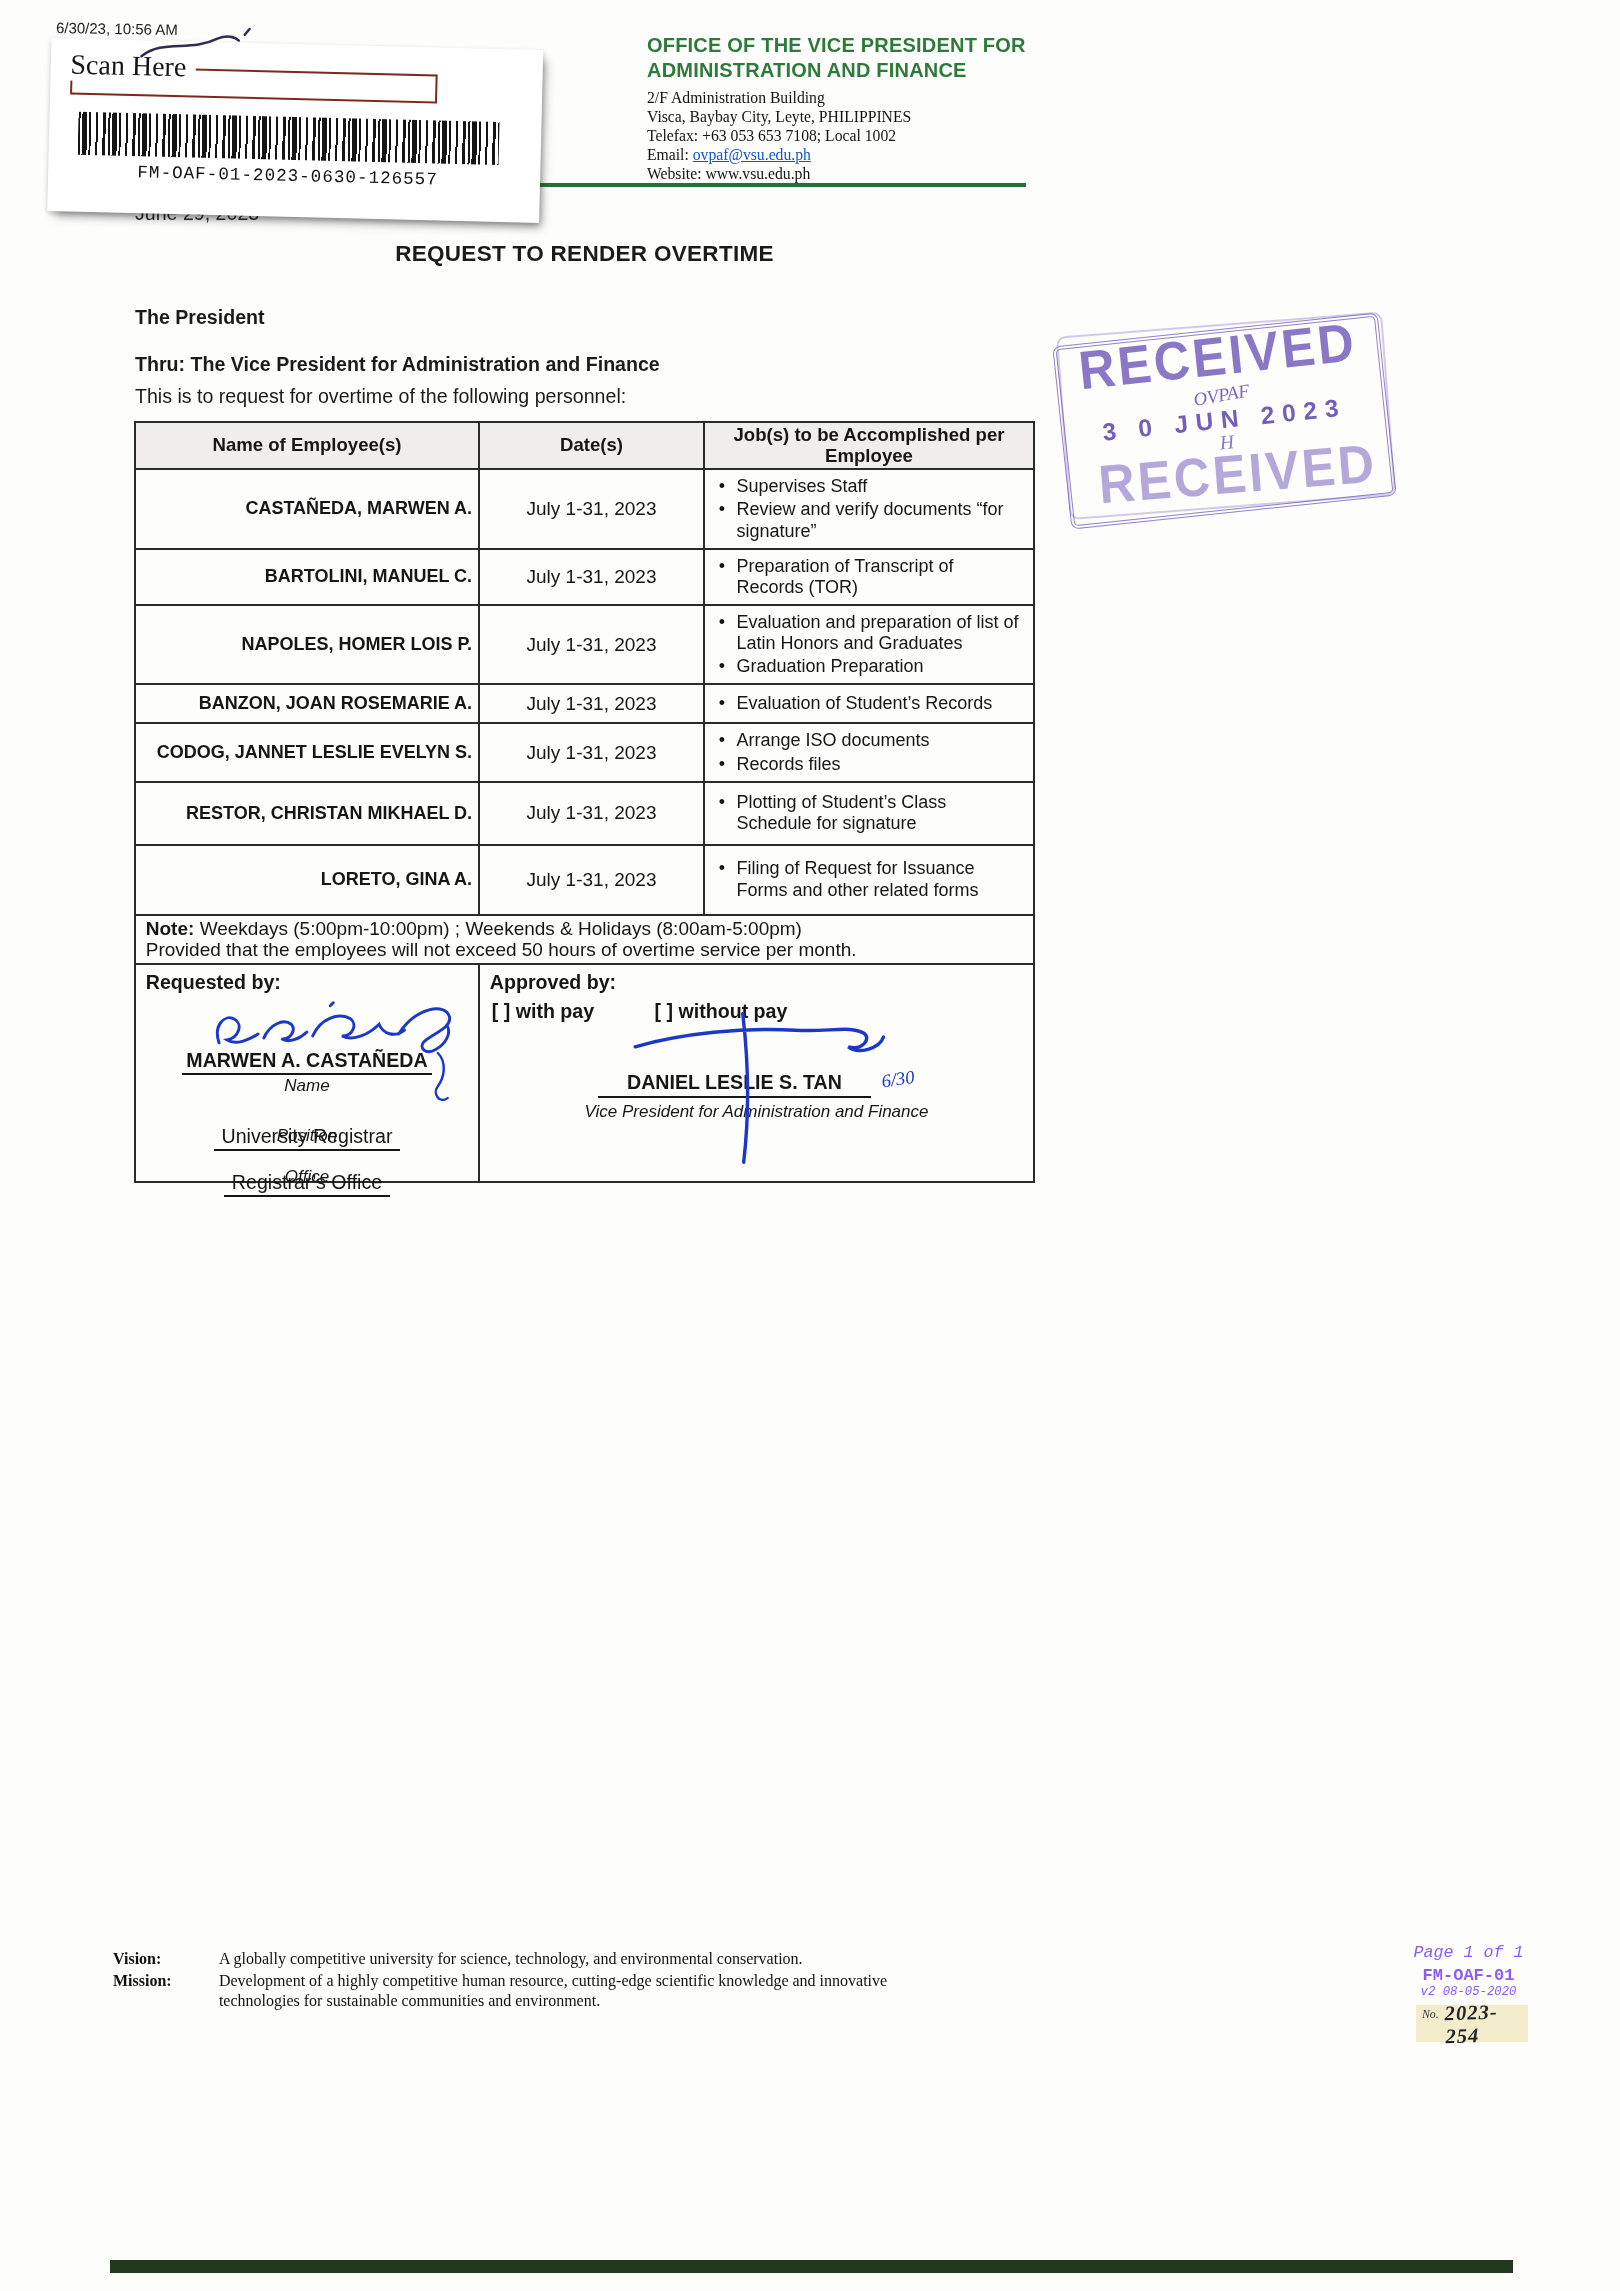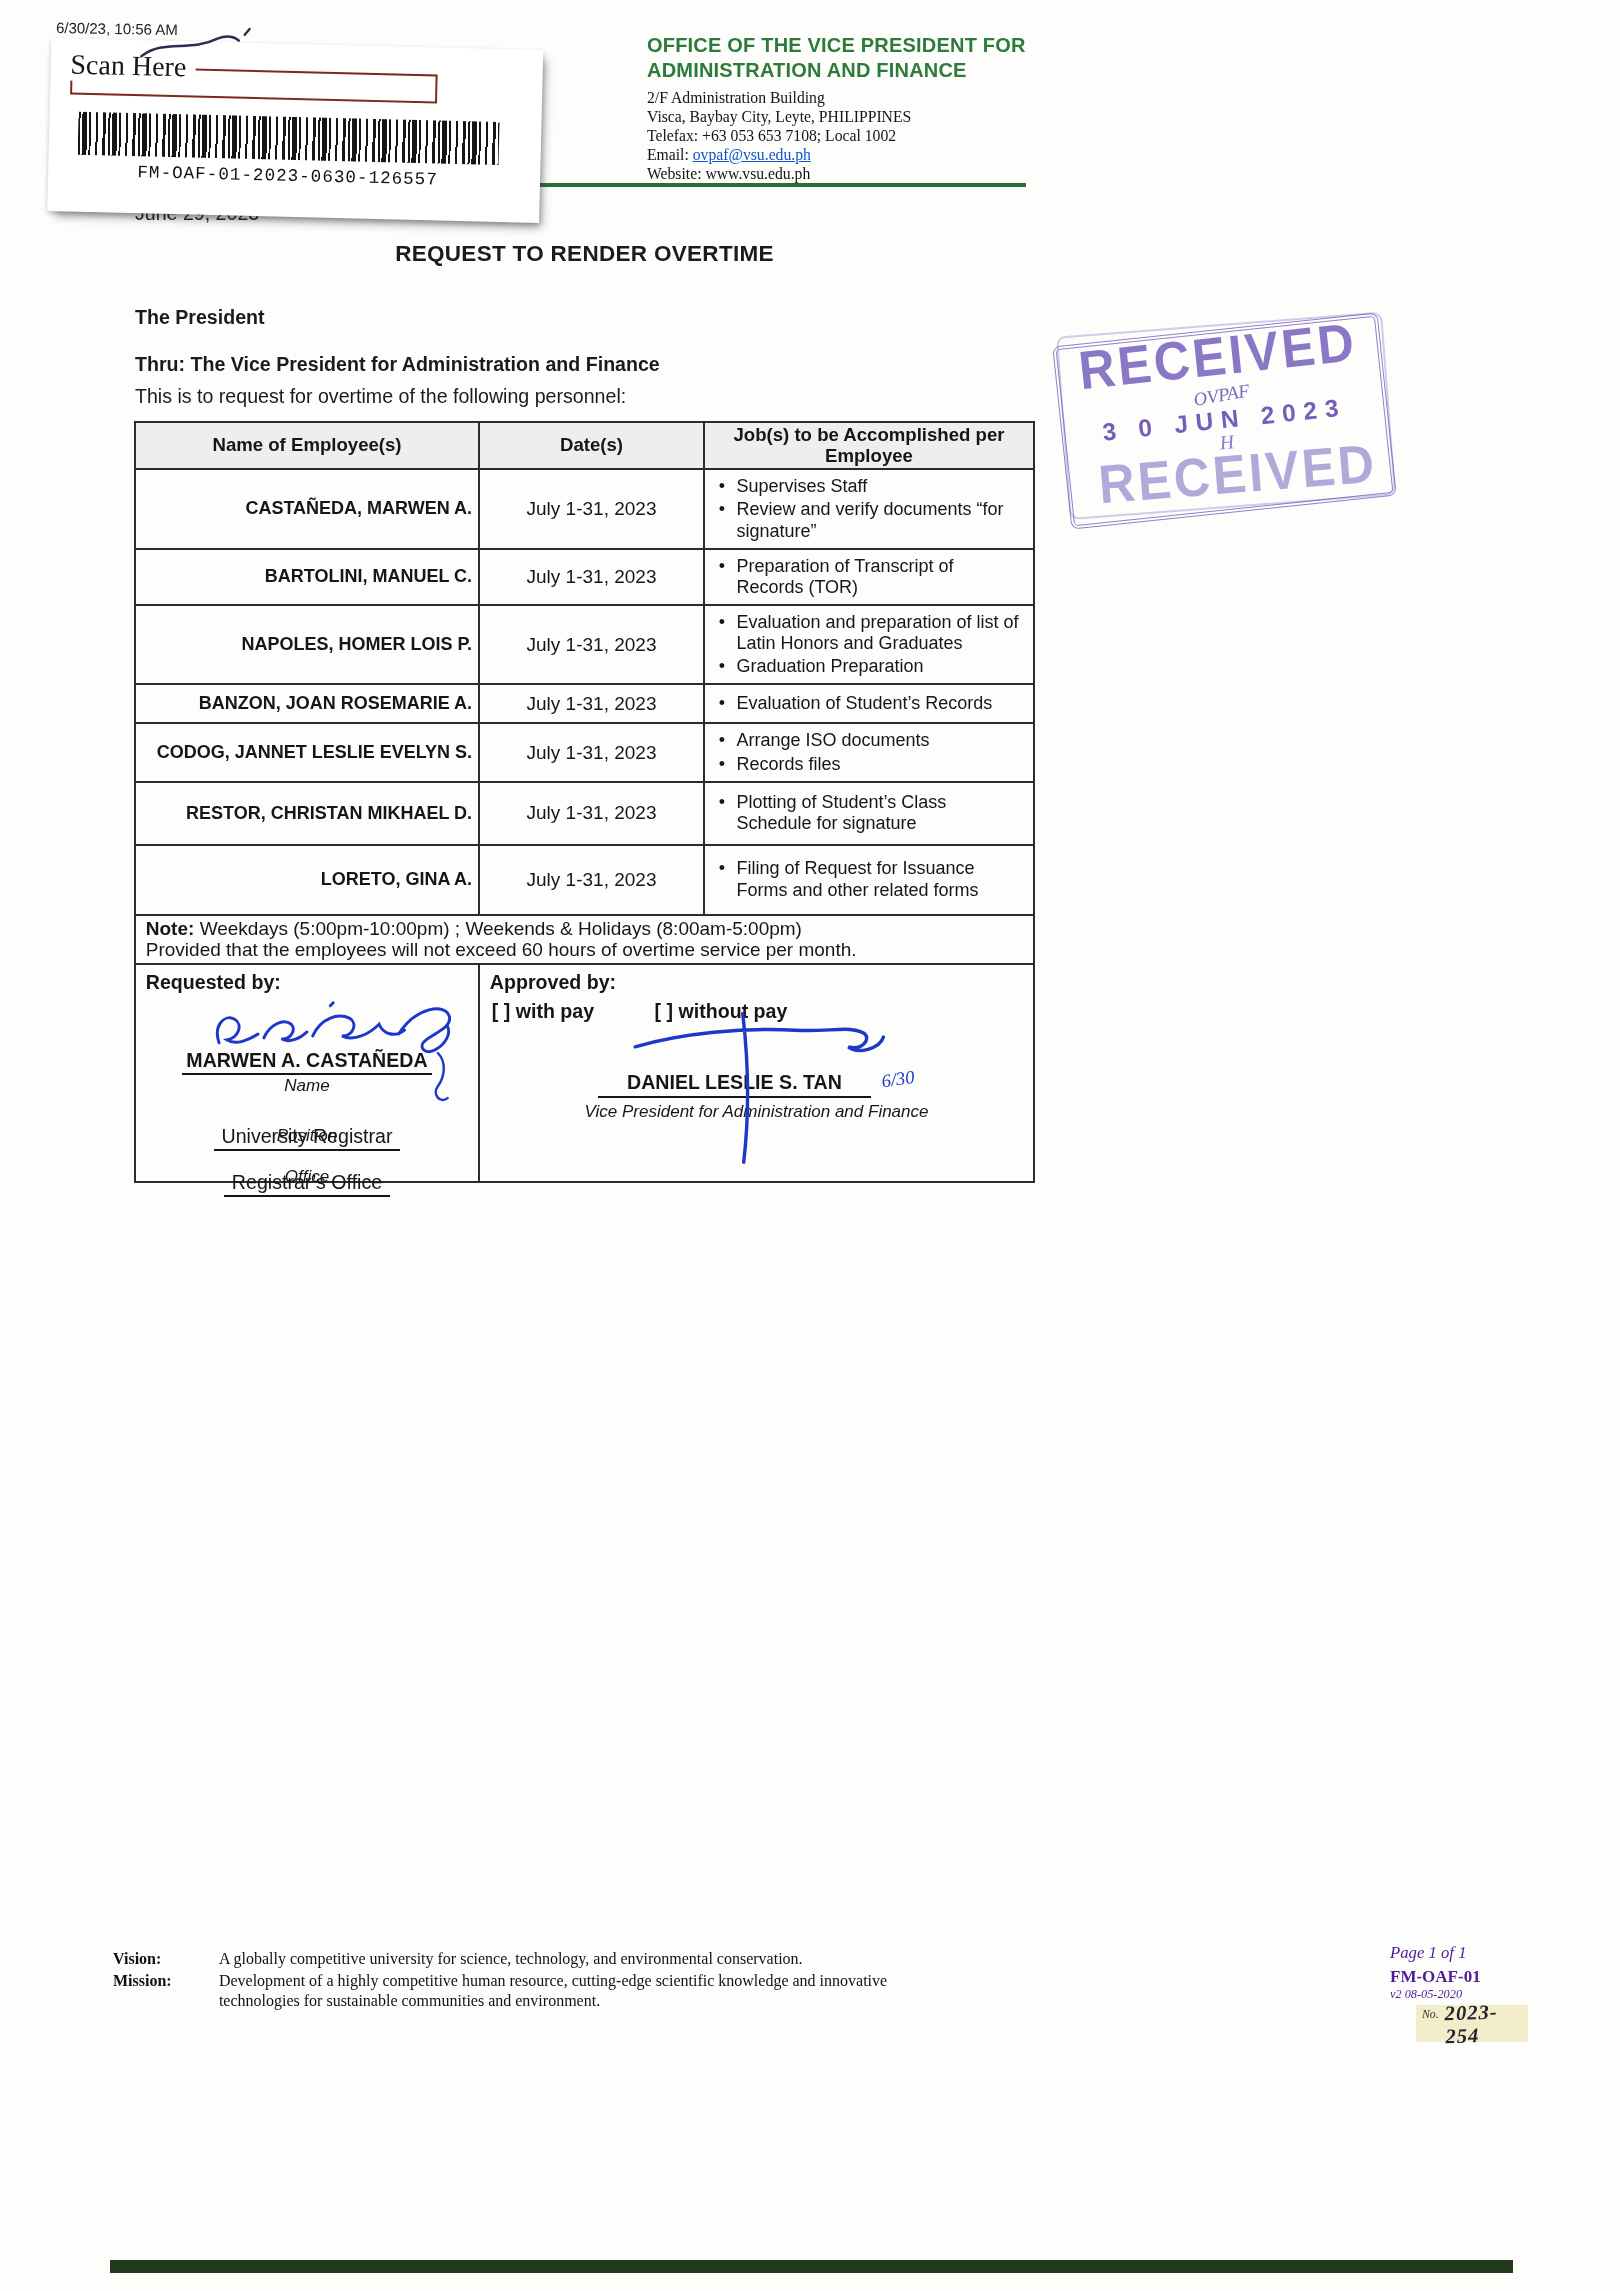--- a/index.html
+++ b/index.html
@@ -83,22 +83,22 @@
   .hand-note{color:#1d37c9;font-style:italic;font-family:"Liberation Serif",serif;font-size:18.6px;
              margin-left:5.9px;display:inline-block;transform:rotate(-8deg) translateY(-3.9px);}
   .r-name{top:84px;} .r-name-lbl{top:111px;} .r-pos{top:136px;} .r-pos-lbl{top:161px;}
   .r-off{top:182px;} .r-off-lbl{top:202px;}
   .r-appr{top:106px;} .r-appr-ttl{top:137px;}
 
   
   .footer-vm{position:absolute;left:113px;top:1949px;display:grid;grid-template-columns:102px 686px;
              column-gap:3.9px;row-gap:1px;font-family:"Liberation Serif",serif;font-size:16px;line-height:20.6px;color:#111;}
   .vm-label{font-weight:700;}
-  .footer-right{position:absolute;left:1390px;top:1943px;width:157px;
-                font-family:Liberation Serif, serif;color:#4c1d95;}
+  .footer-right{position:absolute;left:1390px;top:1943px;width:157px;text-align:center;
+                font-family:Liberation Mono, monospace;color:#8b5cf6;}
   .fr-page{font-style:italic;font-size:16.7px;}
   .fr-code{font-weight:700;font-size:17px;margin-top:3.9px;}
   .fr-ver{font-style:italic;font-size:12.3px;}
   .no-box{position:absolute;left:1416px;top:2005px;width:112px;height:37px;background:#f3ecca;
           display:flex;align-items:center;padding:2px 5.9px;}
   .no-label{font-style:italic;font-size:11.8px;font-family:"Liberation Serif",serif;margin-right:5.9px;align-self:flex-start;color:#333;}
   .no-value{font-family:"Liberation Serif",serif;font-style:italic;font-weight:700;font-size:20.6px;
             transform:rotate(-2deg);letter-spacing:1px;color:#23232e;}
   .footer-bar{position:absolute;left:110px;top:2260px;width:1403px;height:12.7px;background:#22381f;}
 </style>
@@ -220,21 +220,21 @@
         <td class="c-date">July 1-31, 2023</td>
         <td class="c-jobs">
           <div class="job">Filing of Request for Issuance Forms and other related forms</div>
         </td>
       </tr>
       <tr class="rhn">
         <td class="note-cell" colspan="3">
           <div>
             <span class="note-label">Note:</span><span> Weekdays (5:00pm-10:00pm) ; Weekends &amp; Holidays (8:00am-5:00pm)</span>
           </div>
-          <div>Provided that the employees will not exceed 60 hours of overtime service per month.</div>
+          <div>Provided that the employees will not exceed 50 hours of overtime service per month.</div>
         </td>
       </tr>
       <tr>
         <td class="sig-left">
           <div class="sig-label">Requested by:</div>
           <svg class="sig-svg marwen-svg" viewBox="0 0 280 84">
             <path d="M14,52 C8,34 20,22 30,28 C39,33 34,47 22,49 C31,55 45,49 54,43 M60,47 C66,33 80,27 88,33 C93,38 88,49 78,48 C86,53 98,47 104,41 M110,45 C118,27 136,21 148,27 C156,32 152,45 140,45 C152,51 168,43 178,33 C182,43 194,47 204,39 M198,43 C216,15 246,11 250,25 C253,37 232,43 224,51 C218,57 226,65 236,59 C246,53 252,43 248,35 M128,14 l3,-3" fill="none" stroke="#1d37c9" stroke-width="3" stroke-linecap="round"></path>
           </svg>
           <div class="sigrow r-name">
             <span class="uline">

